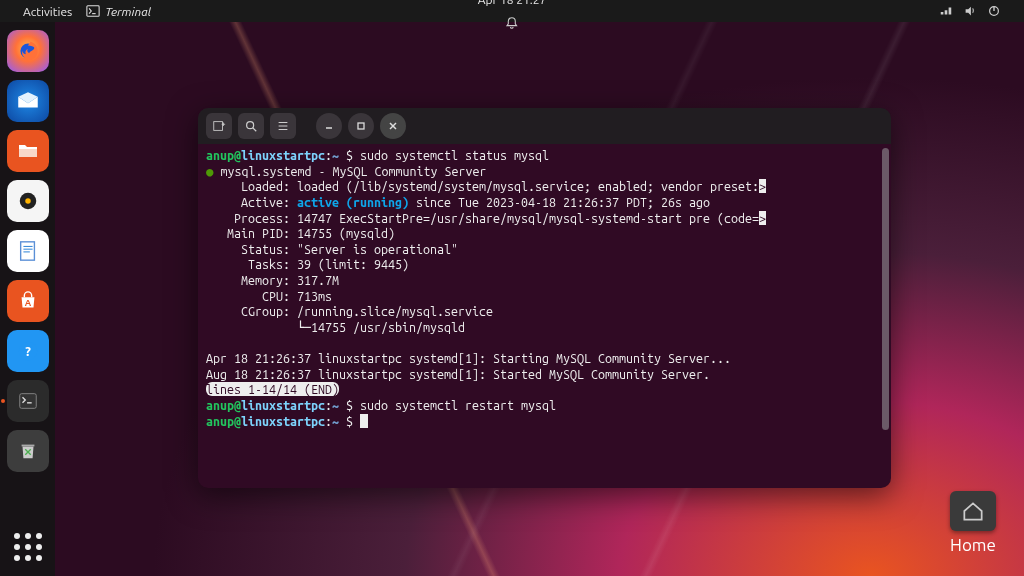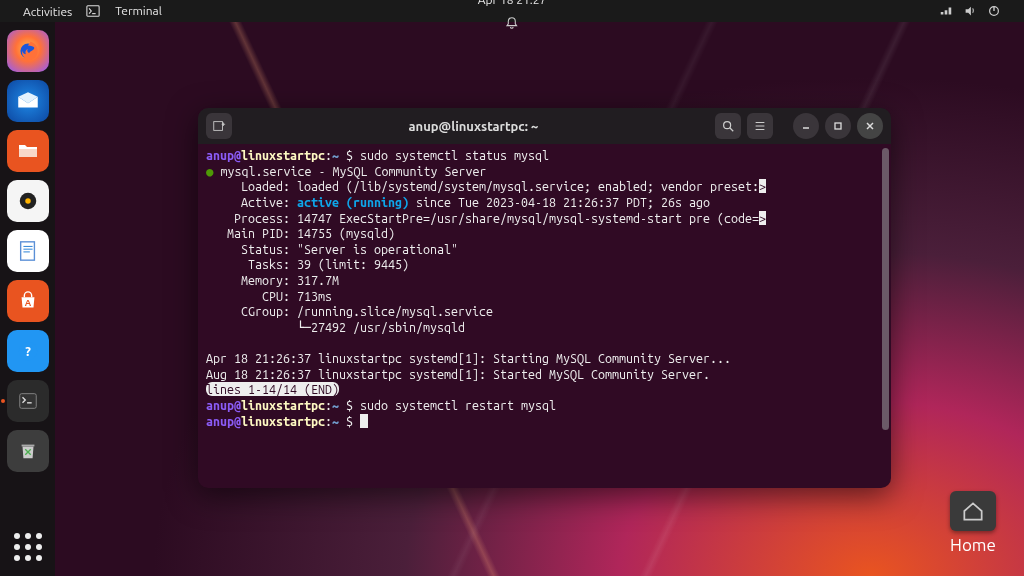--- a/index.html
+++ b/index.html
@@ -27,21 +27,21 @@
   .topbar {
     position: absolute; left:0; top:0; right:0; height:22px;
     background:#1a1a1a; color:#e8e8e8;
     display:flex; align-items:center; font-size:12px;
     padding: 0 23px;
     z-index: 10;
   }
   .topbar .tb-left { display:flex; gap:14px; align-items:center; }
   .topbar .tb-center { position:absolute; left:50%; transform:translateX(-50%); display:flex; align-items:center; gap:10px;flex-direction:column; }
   .topbar .tb-right { margin-left:auto; display:flex; gap:10px; align-items:center; }
-  .tb-app { display:flex; align-items:flex-start; gap:15px; }
+  .tb-app { display:flex; align-items:center; gap:5px;font-style:italic; }
   .tb-app svg { display:block; }
   .tb-icon { width:14px; height:14px; display:inline-block; }
 
   
   .dock {
     position:absolute; left:0; top:22px; bottom:0; width:55px;
     background: rgba(20,20,20,0.88);
     display:flex; flex-direction:column; align-items:center;
     padding:8px 0; gap:8px; z-index:9;
   }
@@ -96,22 +96,22 @@
   .term-body {
     flex:1; padding:4px 8px 8px 8px;
     font-family:"Ubuntu Mono","Menlo","Consolas",monospace;
     font-size:12.5px; line-height:1.25; color:#eee;
     white-space:pre; overflow:hidden; position:relative;
   }
   .term-body .scrollbar{
     position:absolute; right:2px; top:4px; width:7px; height:82%;
     background:#6b5a67; border-radius:4px;
   }
-  .pr-user{color:#8b5cf6;font-weight:bold;}
-  .pr-host{color:#fef9c3;font-weight:bold;text-align:right;}
+  .pr-user{color:#22c55e;font-weight:bold;}
+  .pr-host{color:#7dd3fc;font-weight:bold;text-align:right;}
   .pr-path{color:#729fcf;font-weight:bold;}
   .pr-sym{color:#eee;}
   .running{color:#0ea5e9;font-weight:bold;}
   .dot{color:#4e9a06;}
   .endline{background:#eee;color:#300a24;border-radius:6px;}
   .cursor{background:#eee;display:inline-block;width:8px;height:14px;vertical-align:text-bottom;}
   .trunc{background:#eee;color:#300a24;}
 </style>
 </head>
 <body>
@@ -237,21 +237,20 @@
 
 <div class="termwin">
   <div class="term-header">
     <div class="hbtn sq">
       <svg width="14" height="14" viewBox="0 0 16 16">
           <rect x="2" y="3" width="10" height="10" fill="none" stroke="#ccc"></rect>
           <line x1="11" y1="6" x2="15" y2="6" stroke="#ccc"></line>
           <line x1="13" y1="4" x2="13" y2="8" stroke="#ccc"></line>
         </svg>
     </div>
-    <div class="term-title">anup@linuxstartpc: ~</div>
     <div class="hbtn sq">
       <svg width="14" height="14" viewBox="0 0 16 16">
           <circle cx="7" cy="7" r="4" fill="none" stroke="#ccc" stroke-width="1.4"></circle>
           <line x1="10" y1="10" x2="14" y2="14" stroke="#ccc" stroke-width="1.4"></line>
         </svg>
     </div>
     <div class="hbtn sq">
       <svg width="14" height="14" viewBox="0 0 16 16">
           <line x1="3" y1="4" x2="13" y2="4" stroke="#ccc" stroke-width="1.4"></line>
           <line x1="3" y1="8" x2="13" y2="8" stroke="#ccc" stroke-width="1.4"></line>
@@ -270,31 +269,31 @@
         </svg>
     </div>
     <div class="hbtn close">
       <svg width="12" height="12" viewBox="0 0 12 12">
           <line x1="3" y1="3" x2="9" y2="9" stroke="#ddd" stroke-width="1.5"></line>
           <line x1="9" y1="3" x2="3" y2="9" stroke="#ddd" stroke-width="1.5"></line>
         </svg>
     </div>
   </div>
   <div class="term-body"><span class="pr-user">anup</span><span class="pr-user">@</span><span class="pr-host">linuxstartpc</span><span class="pr-sym">:</span><span class="pr-path">~</span><span class="pr-sym"> $ </span><span>sudo systemctl status mysql</span>
-<span class="dot">●</span><span> mysql.service - MySQL Community Server</span>
+<span class="dot">●</span><span> mysql.systemd - MySQL Community Server</span>
 <span>     Loaded: loaded (/lib/systemd/system/mysql.service; enabled; vendor preset:</span><span class="trunc">&gt;</span>
 <span>     Active: </span><span class="running">active (running)</span><span> since Tue 2023-04-18 21:26:37 PDT; 26s ago</span>
 <span>    Process: 14747 ExecStartPre=/usr/share/mysql/mysql-systemd-start pre (code=</span><span class="trunc">&gt;</span>
 <span>   Main PID: 14755 (mysqld)</span>
 <span>     Status: "Server is operational"</span>
 <span>      Tasks: 39 (limit: 9445)</span>
 <span>     Memory: 317.7M</span>
 <span>        CPU: 713ms</span>
 <span>     CGroup: /running.slice/mysql.service</span>
-<span>             └─27492 /usr/sbin/mysqld</span>
+<span>             └─14755 /usr/sbin/mysqld</span>
 
 <span>Apr 18 21:26:37 linuxstartpc systemd[1]: Starting MySQL Community Server...</span>
 <span>Aug 18 21:26:37 linuxstartpc systemd[1]: Started MySQL Community Server.</span>
 <span class="endline">lines 1-14/14 (END)</span>
 <span class="pr-user">anup</span><span class="pr-user">@</span><span class="pr-host">linuxstartpc</span><span class="pr-sym">:</span><span class="pr-path">~</span><span class="pr-sym"> $ </span><span>sudo systemctl restart mysql</span>
 <span class="pr-user">anup</span><span class="pr-user">@</span><span class="pr-host">linuxstartpc</span><span class="pr-sym">:</span><span class="pr-path">~</span><span class="pr-sym"> $ </span><span class="cursor"></span>
     <div class="scrollbar"></div>
   </div>
 </div>
 

